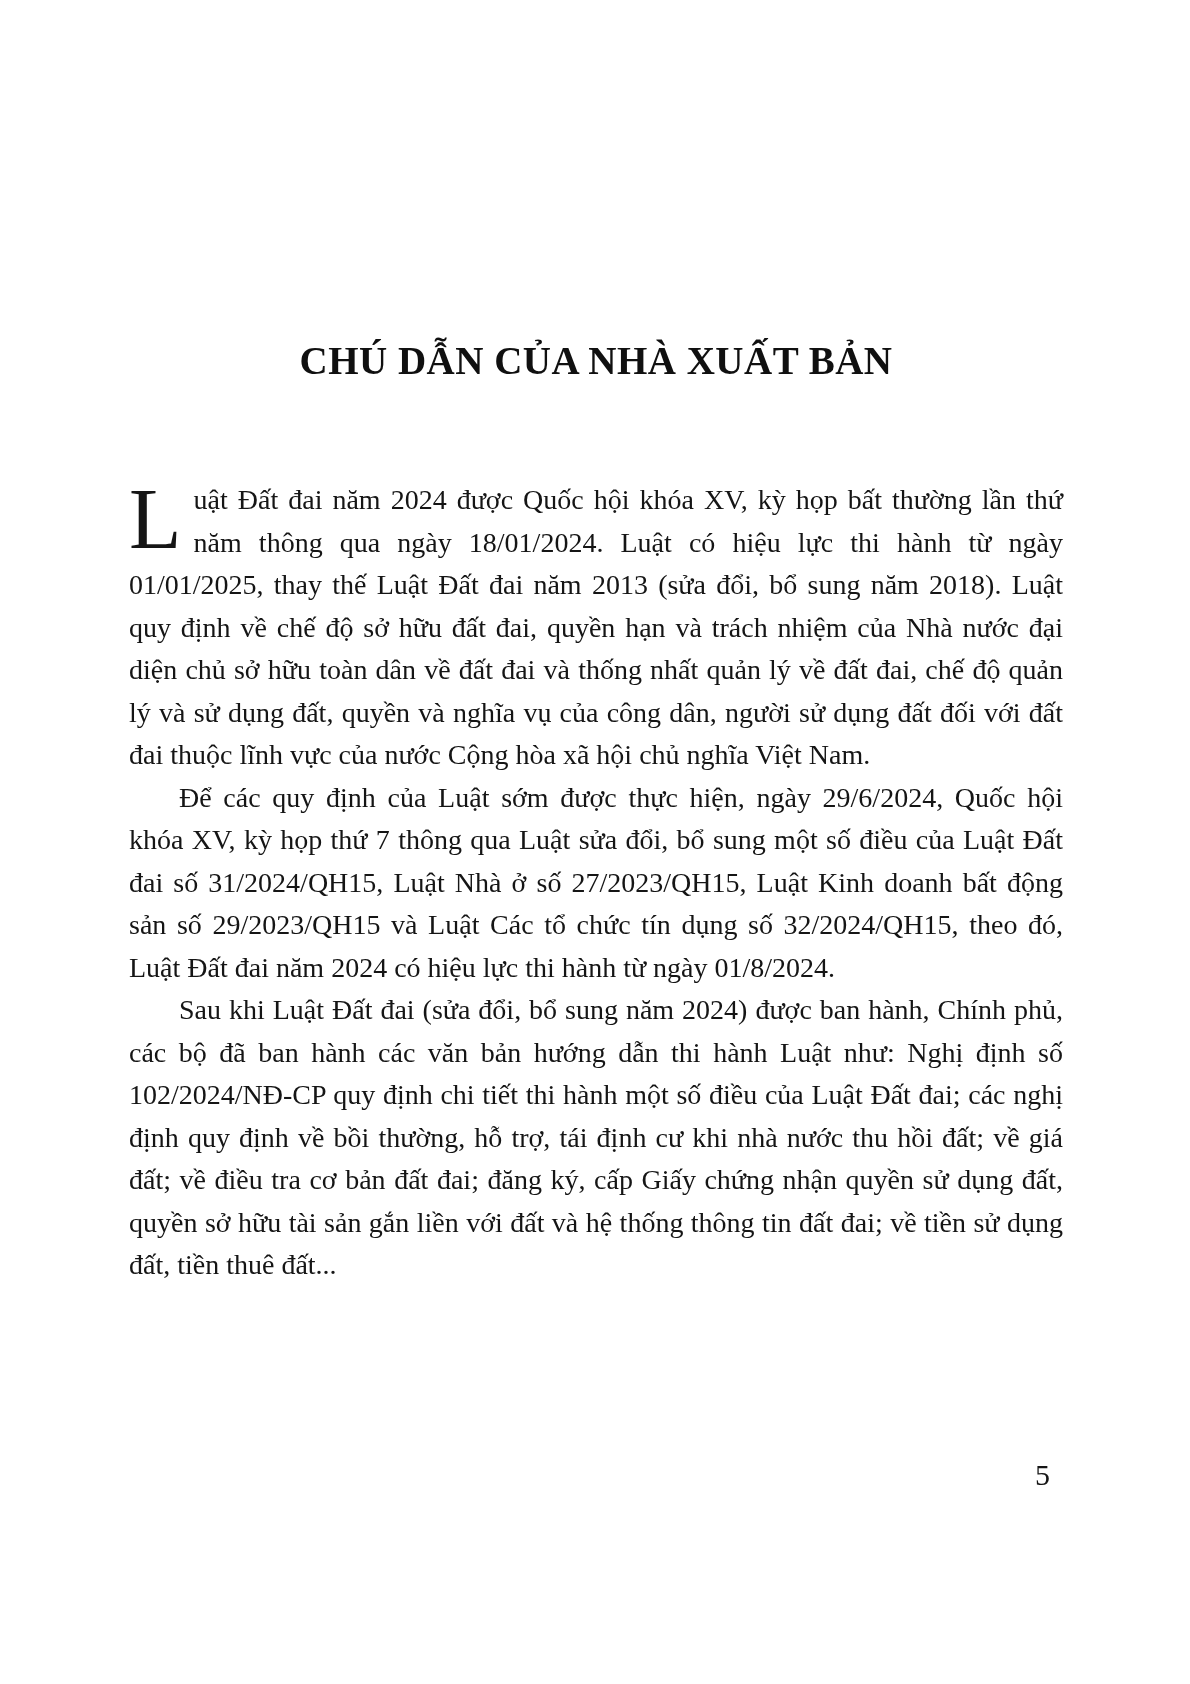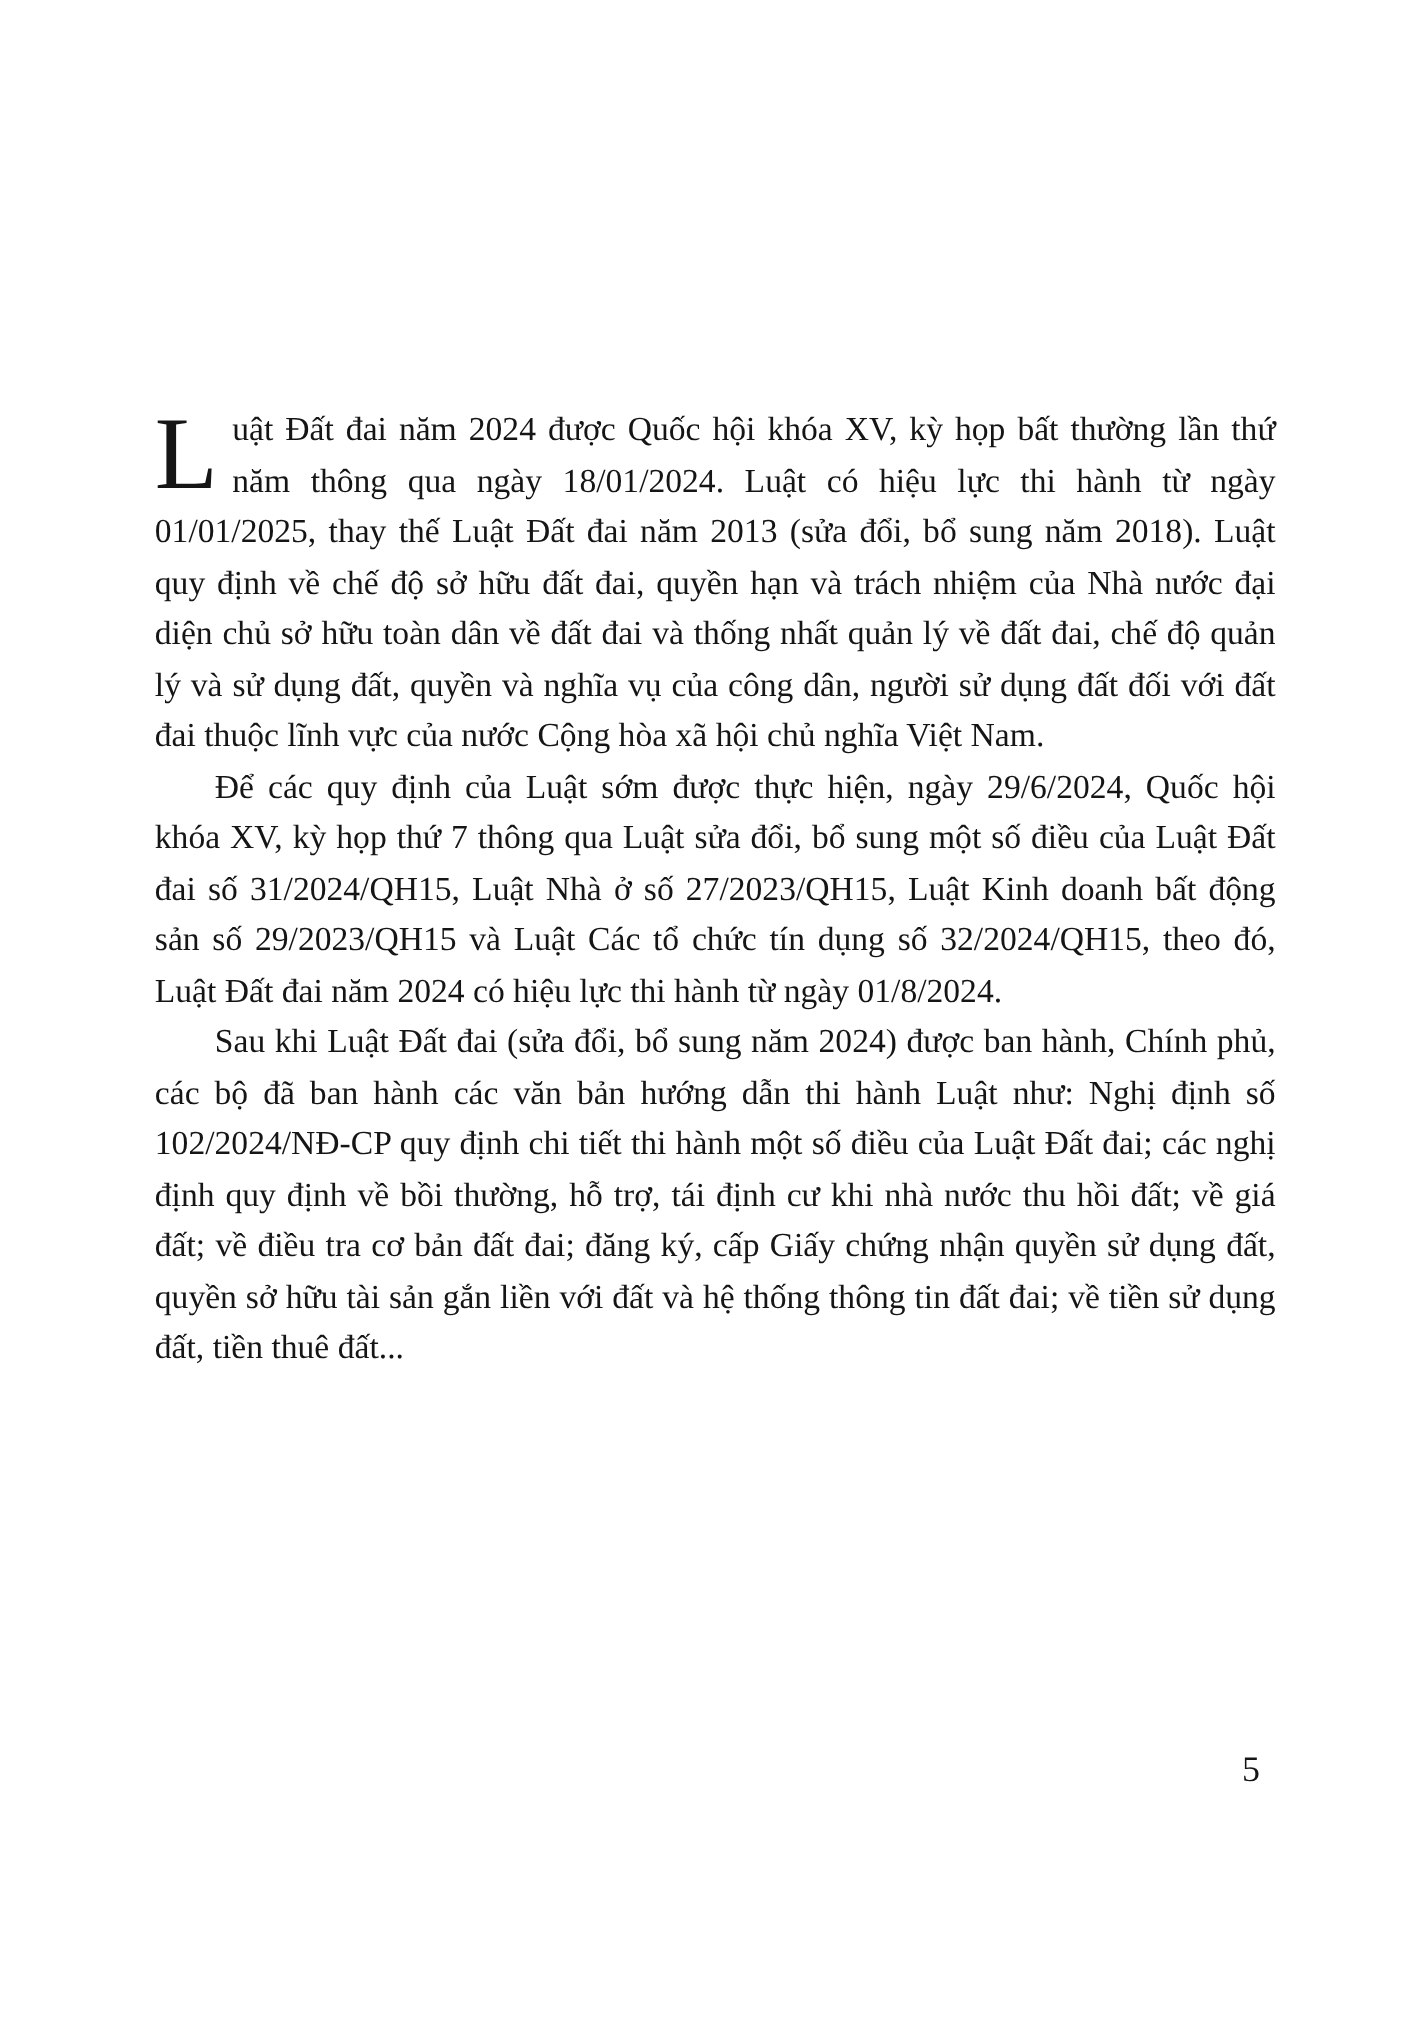--- a/index.html
+++ b/index.html
@@ -56,20 +56,21 @@
     top: 1458px;
     font-size: 30px;
     color: #151515;
   }
 </style>
 </head>
 <body>
 
 <div class="page">
 
+  <h1 class="title">CHÚ DẪN CỦA NHÀ XUẤT BẢN</h1>
 
   <div class="body-text">
 
     <p><span class="drop-cap">L</span><span>uật Đất đai năm 2024 được Quốc hội khóa XV, kỳ họp bất thường lần thứ năm thông qua ngày 18/01/2024. Luật có hiệu lực thi hành từ ngày 01/01/2025, thay thế Luật Đất đai năm 2013 (sửa đổi, bổ sung năm 2018). Luật quy định về chế độ sở hữu đất đai, quyền hạn và trách nhiệm của Nhà nước đại diện chủ sở hữu toàn dân về đất đai và thống nhất quản lý về đất đai, chế độ quản lý và sử dụng đất, quyền và nghĩa vụ của công dân, người sử dụng đất đối với đất đai thuộc lĩnh vực của nước Cộng hòa xã hội chủ nghĩa Việt Nam.</span></p>
 
     <p class="indent">Để các quy định của Luật sớm được thực hiện, ngày 29/6/2024, Quốc hội khóa XV, kỳ họp thứ 7 thông qua Luật sửa đổi, bổ sung một số điều của Luật Đất đai số 31/2024/QH15, Luật Nhà ở số 27/2023/QH15, Luật Kinh doanh bất động sản số 29/2023/QH15 và Luật Các tổ chức tín dụng số 32/2024/QH15, theo đó, Luật Đất đai năm 2024 có hiệu lực thi hành từ ngày 01/8/2024.</p>
 
     <p class="indent">Sau khi Luật Đất đai (sửa đổi, bổ sung năm 2024) được ban hành, Chính phủ, các bộ đã ban hành các văn bản hướng dẫn thi hành Luật như: Nghị định số 102/2024/NĐ-CP quy định chi tiết thi hành một số điều của Luật Đất đai; các nghị định quy định về bồi thường, hỗ trợ, tái định cư khi nhà nước thu hồi đất; về giá đất; về điều tra cơ bản đất đai; đăng ký, cấp Giấy chứng nhận quyền sử dụng đất, quyền sở hữu tài sản gắn liền với đất và hệ thống thông tin đất đai; về tiền sử dụng đất, tiền thuê đất...</p>
 
   </div>

